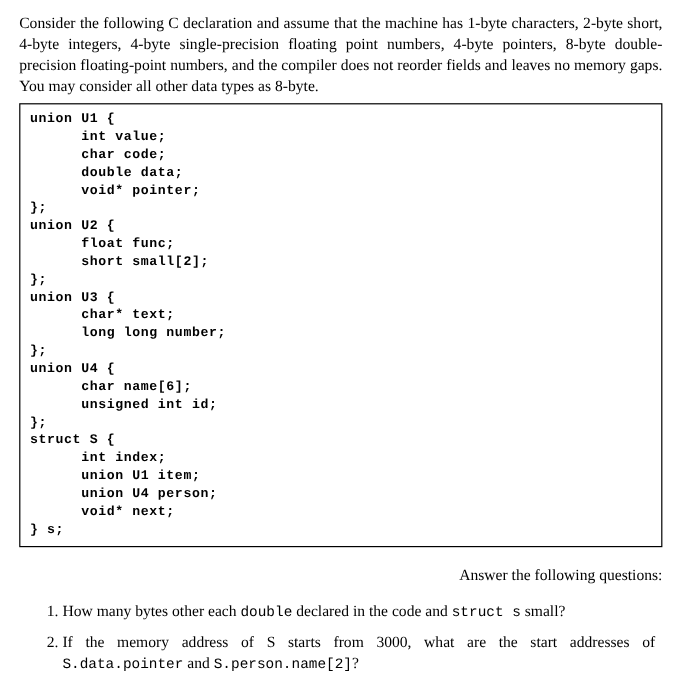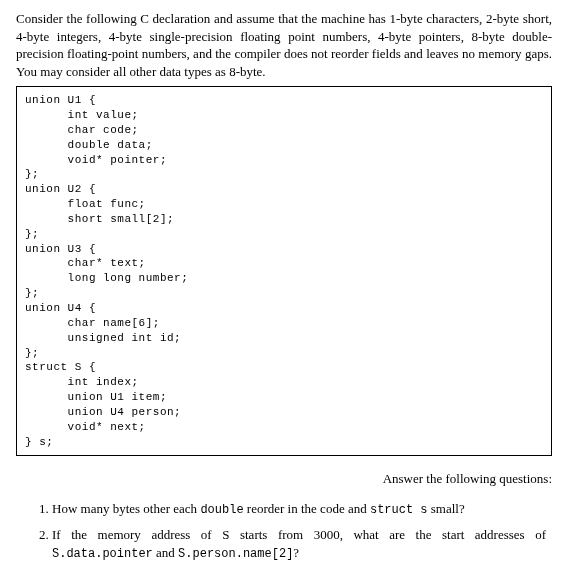--- a/index.html
+++ b/index.html
@@ -19,20 +19,21 @@
   }
   .code-block {
     border: 1px solid #000000;
     padding: 6px 8px;
     font-family: "Courier New", Courier, monospace;
     font-size: 11px;
     line-height: 1.35;
     white-space: pre;
     letter-spacing: 0.5px;
     margin-bottom: 14px;
+    font-weight: bold;
   }
   .prompt {
     margin: 14px 0 12px 0;
     padding-left: 8px;
     text-align: right;
   }
   ol.questions {
     list-style-type: decimal;
     padding-left: 36px;
     margin-top: 8px;
@@ -74,19 +75,19 @@
       int index;
       union U1 item;
       union U4 person;
       void* next;
 } s;</div>
 
 <p class="prompt">Answer the following questions:</p>
 
 <ol class="questions">
   <li>
-    <span>How many bytes other each </span><span class="mono">double</span><span> reorder in the code and </span><span class="mono">struct s</span><span> small?</span>
+    <span>How many bytes other each </span><span class="mono">double</span><span> declared in the code and </span><span class="mono">struct s</span><span> small?</span>
   </li>
   <li>
     <span>If the memory address of S starts from 3000, what are the start addresses of </span><span class="mono">S.data.pointer</span><span> and </span><span class="mono">S.person.name[2]</span><span>?</span>
   </li>
 
 </ol>
 
 </body></html>

